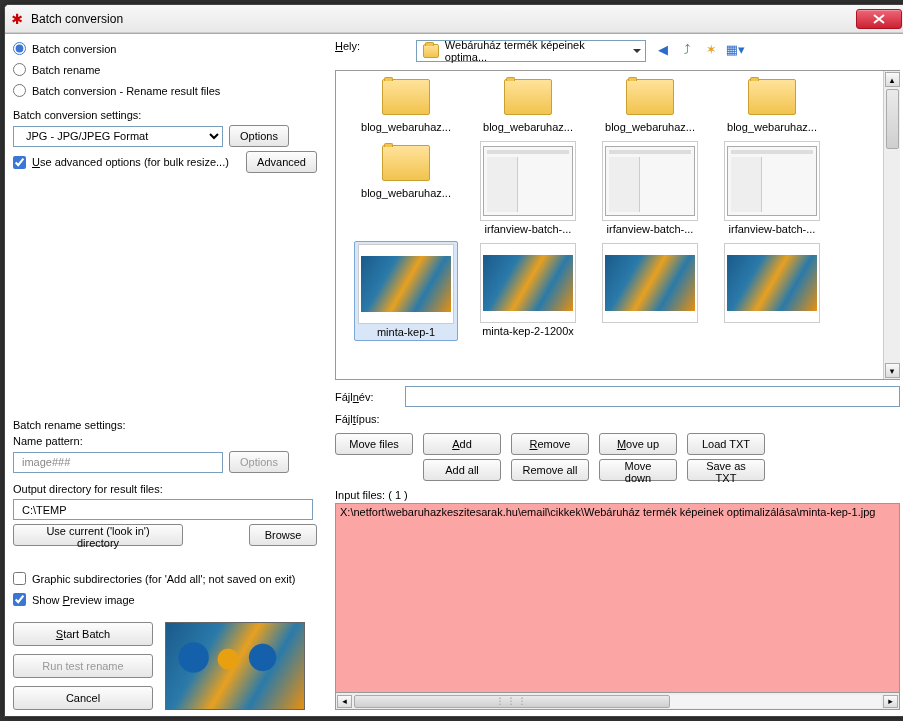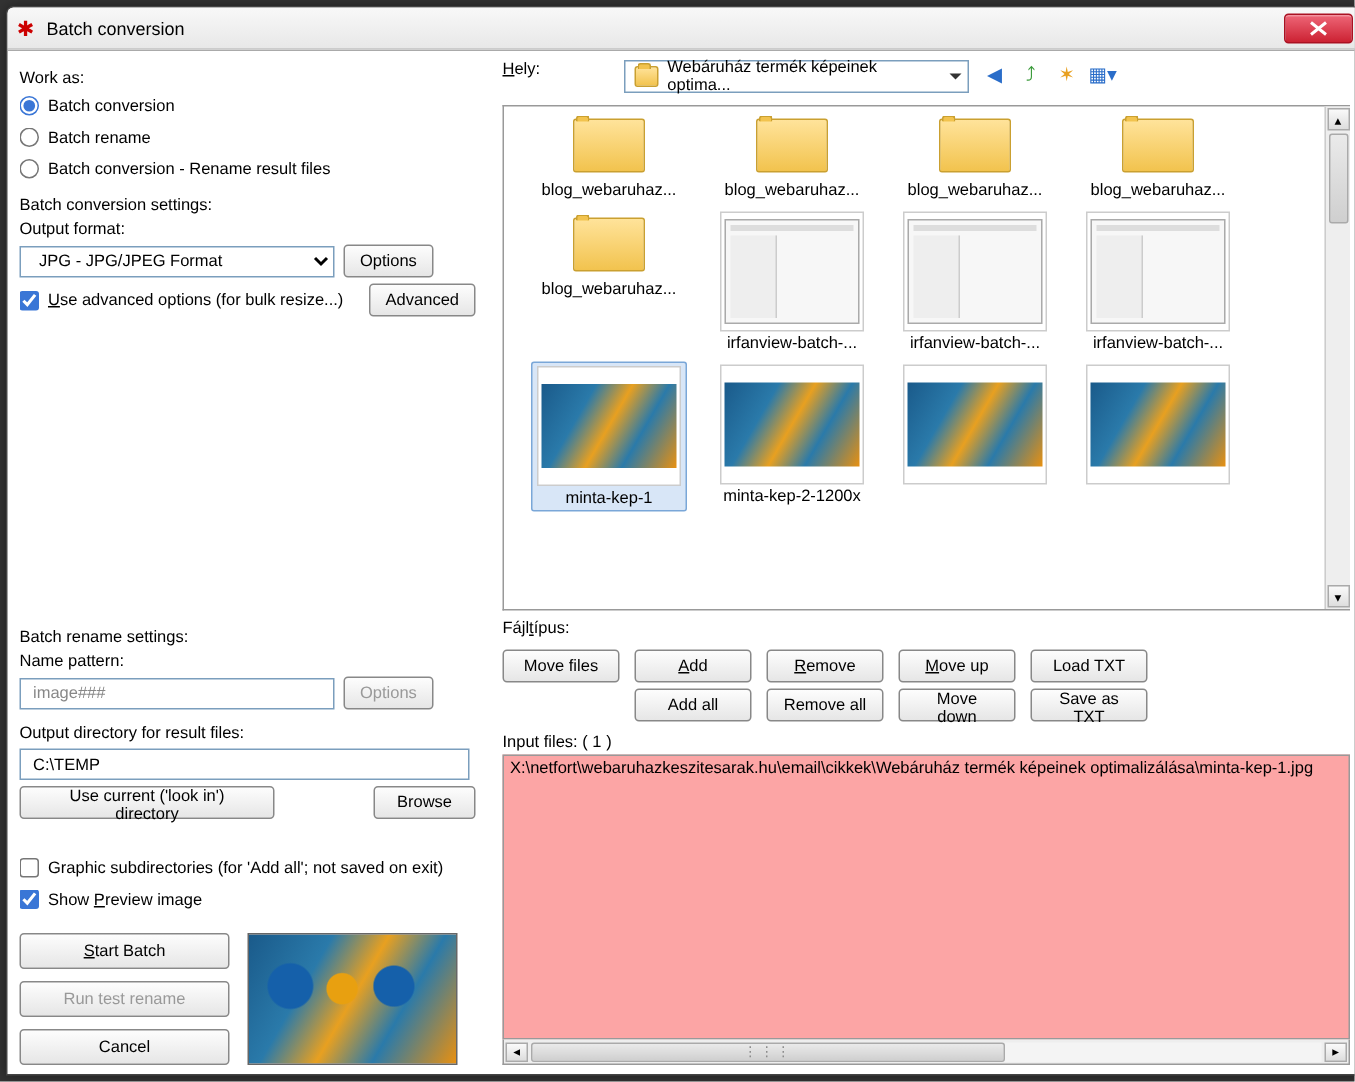--- a/index.html
+++ b/index.html
@@ -73,36 +73,34 @@
     <span class="title-text">Batch conversion</span>
     <div class="close-btn">
       <svg viewBox="0 0 12 10">
           <path d="M1 1 L11 9 M11 1 L1 9" stroke="#fff" stroke-width="2" fill="none"></path>
         </svg>
     </div>
   </div>
   <div class="body">
 
     <div class="left-panel">
-      <div class="label">Work as:</div>
       <label class="radio-row">
           <input type="radio" name="wa" checked="" style="">
           <span>Batch conversion</span>
         </label>
       <label class="radio-row">
           <input type="radio" name="wa" style="">
           <span>Batch rename</span>
         </label>
       <label class="radio-row">
           <input type="radio" name="wa" style="">
           <span>Batch conversion - Rename result files</span>
         </label>
 
       <div class="label">Batch conversion settings:</div>
-      <div>Output format:</div>
       <div class="row">
         <select class="fmt"><option>JPG - JPG/JPEG Format</option></select>
         <button class="btn">Options</button>
       </div>
       <div class="row" style="justify-content:space-between">
         <label class="check-row">
             <input type="checkbox" checked="" style="">
             <span><u>U</u>se advanced options (for bulk resize...)</span>
           </label>
         <button class="btn">Advanced</button>
@@ -239,20 +237,24 @@
         </div>
         <div class="scrollbar-v">
           <div class="sb-btn">▴</div>
           <div class="sb-thumb"></div>
           <div style="flex:1"></div>
           <div class="sb-btn">▾</div>
         </div>
       </div>
 
       <div class="form-row">
+        <label>Fájl<u>n</u>év:</label>
+        <input type="text" value="" style="">
+      </div>
+      <div class="form-row">
         <label>Fájl<u>t</u>ípus:</label>
       </div>
 
       <div class="btn-row">
         <button class="btn mid">Move files</button>
         <button class="btn mid"><u>A</u>dd</button>
         <button class="btn mid"><u>R</u>emove</button>
         <button class="btn mid"><u>M</u>ove up</button>
         <button class="btn mid">Load TXT</button>
       </div>

